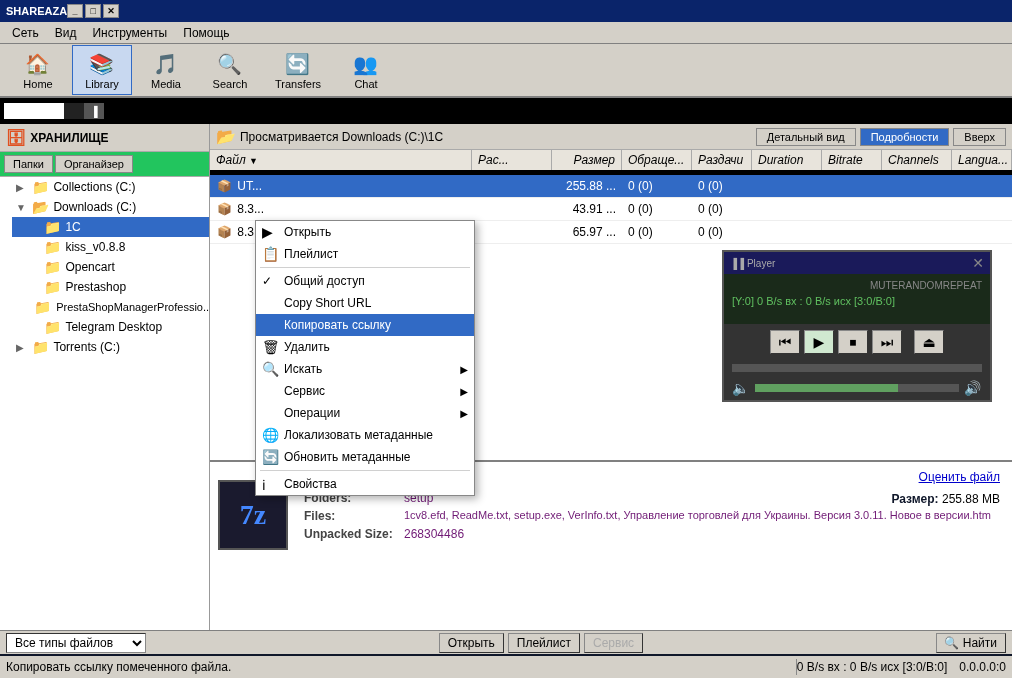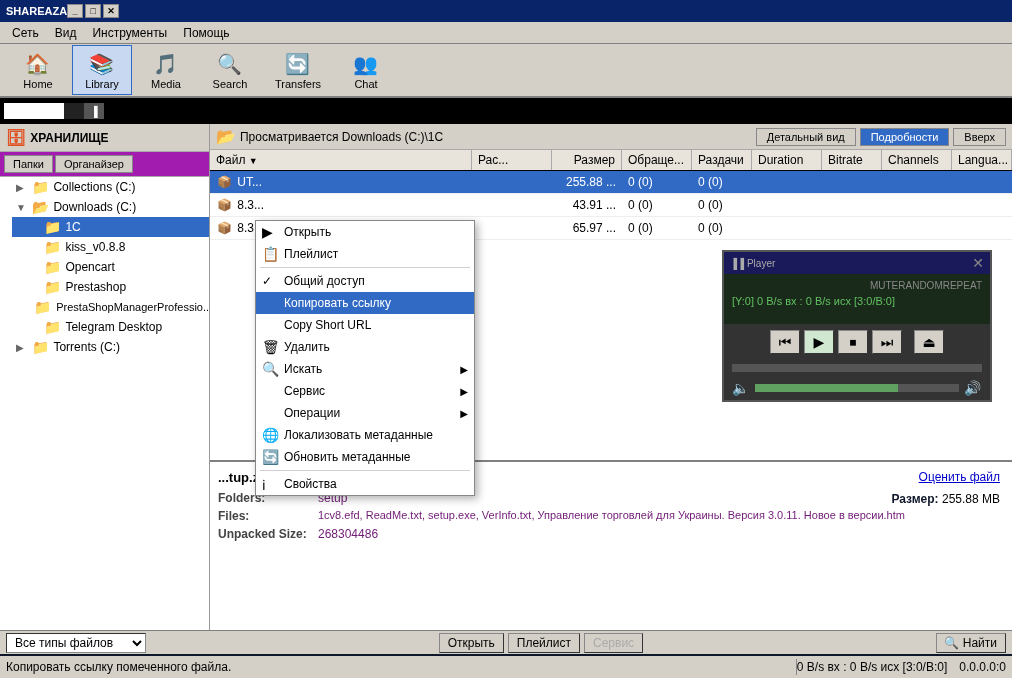--- a/index.html
+++ b/index.html
@@ -22,36 +22,36 @@
 
     
     #seekbar-area { background: #000; height: 26px; margin: 0; display: flex; align-items: center; padding: 0 4px; }
 
     
     #main { display: flex; height: calc(678px - 22px - 22px - 54px - 26px - 24px - 24px); }
 
     
     #sidebar { width: 210px; background: #fff; border-right: 1px solid #999; overflow-y: auto; }
     #sidebar-header { background: #d4d0c8; padding: 4px 6px; font-size: 12px; font-weight: bold; display: flex; align-items: center; gap: 4px; border-bottom: 1px solid #aaa; }
-    .sidebar-toolbar { display: flex; gap: 2px; padding: 3px 4px; background: #a21caf; border-bottom: 1px solid #aaa; }
+    .sidebar-toolbar { display: flex; gap: 2px; padding: 3px 4px; background: #22c55e; border-bottom: 1px solid #aaa; }
     .sidebar-tbtn { background: #d4d0c8; border: 1px solid #888; padding: 2px 8px; font-size: 11px; cursor: pointer; display: flex; align-items: center; gap: 3px; }
     .tree-item { padding: 2px 4px 2px 16px; cursor: pointer; display: flex; align-items: center; gap: 4px; font-size: 12px; }
     .tree-item.selected { background: #316ac5; color: #fff; }
     .tree-item.selected .folder-icon { color: #ffe; }
     .tree-group { padding-left: 12px; }
     .expander { width: 12px; font-size: 10px; color: #666; }
     .folder-icon { color: #f0c040; font-size: 14px; }
     .folder-icon.open { color: #f0c040; }
 
     
     #content { flex: 1; display: flex; flex-direction: column; background: #fff; }
     #content-toolbar { display: flex; align-items: center; gap: 4px; padding: 3px 6px; background: #d4d0c8; border-bottom: 1px solid #aaa; }
     .content-btn { background: #d4d0c8; border: 1px solid #888; padding: 2px 10px; font-size: 11px; cursor: pointer; display: flex; align-items: center; gap: 3px; }
     .content-btn.active { background: #316ac5; color: #fff; }
-    #file-list-header { display: flex; background: #e8e4dc; border-bottom: 1px solid #000000; font-size: 12px; }
+    #file-list-header { display: flex; background: #e8e4dc; border-bottom: 5px solid #000000; font-size: 12px; font-style: italic; }
     .col-header { padding: 3px 6px; border-right: 1px solid #aaa; cursor: pointer; user-select: none; white-space: nowrap; }
     .col-file { flex: 1; min-width: 200px; }
     .col-path { width: 80px; }
     .col-size { width: 70px; text-align: right; }
     .col-access { width: 70px; }
     .col-shares { width: 60px; }
     .col-dur { width: 70px; }
     .col-bitrate { width: 60px; }
     .col-channels { width: 70px; }
     .col-lang { width: 60px; }
@@ -312,20 +312,23 @@
         <div class="file-cell col-access">0 (0)</div>
         <div class="file-cell col-shares">0 (0)</div>
         <div class="file-cell col-dur"></div>
         <div class="file-cell col-bitrate"></div>
         <div class="file-cell col-channels"></div>
         <div class="file-cell col-lang"></div>
       </div>
     </div>
 
     <div id="details">
+      <div id="details-icon">
+        <span style="color:#4488ff; font-size:28px; font-weight:bold; font-family:serif;">7z</span>
+      </div>
       <div id="details-info">
         <div style="font-weight:bold; margin-bottom:6px; font-size:13px;">...tup.zip</div>
         <div class="detail-row">
           <span class="detail-label">Folders:</span>
           <span class="detail-value">setup</span>
         </div>
         <div class="detail-row">
           <span class="detail-label">Files:</span>
           <span class="detail-value" style="font-size:11px;">1cv8.efd, ReadMe.txt, setup.exe, VerInfo.txt, Управление торговлей для Украины. Версия 3.0.11. Новое в версии.htm</span>
         </div>
@@ -350,27 +353,27 @@
   </div>
   <div class="ctx-item">
     <span class="ctx-icon">📋</span>
     <span>Плейлист</span>
   </div>
   <div class="ctx-separator"></div>
   <div class="ctx-item">
     <span class="ctx-check">✓</span>
     <span>Общий доступ</span>
   </div>
+  <div class="ctx-item">
+    <span class="ctx-icon"></span>
+    <span>Copy Short URL</span>
+  </div>
   <div class="ctx-item highlighted">
     <span class="ctx-icon" style="color:#fff;"></span>
     <span>Копировать ссылку</span>
-  </div>
-  <div class="ctx-item">
-    <span class="ctx-icon"></span>
-    <span>Copy Short URL</span>
   </div>
   <div class="ctx-item">
     <span class="ctx-icon">🗑</span>
     <span>Удалить</span>
   </div>
   <div class="ctx-item">
     <span class="ctx-icon">🔍</span>
     <span>Искать</span>
     <span class="ctx-arrow">▶</span>
   </div>

